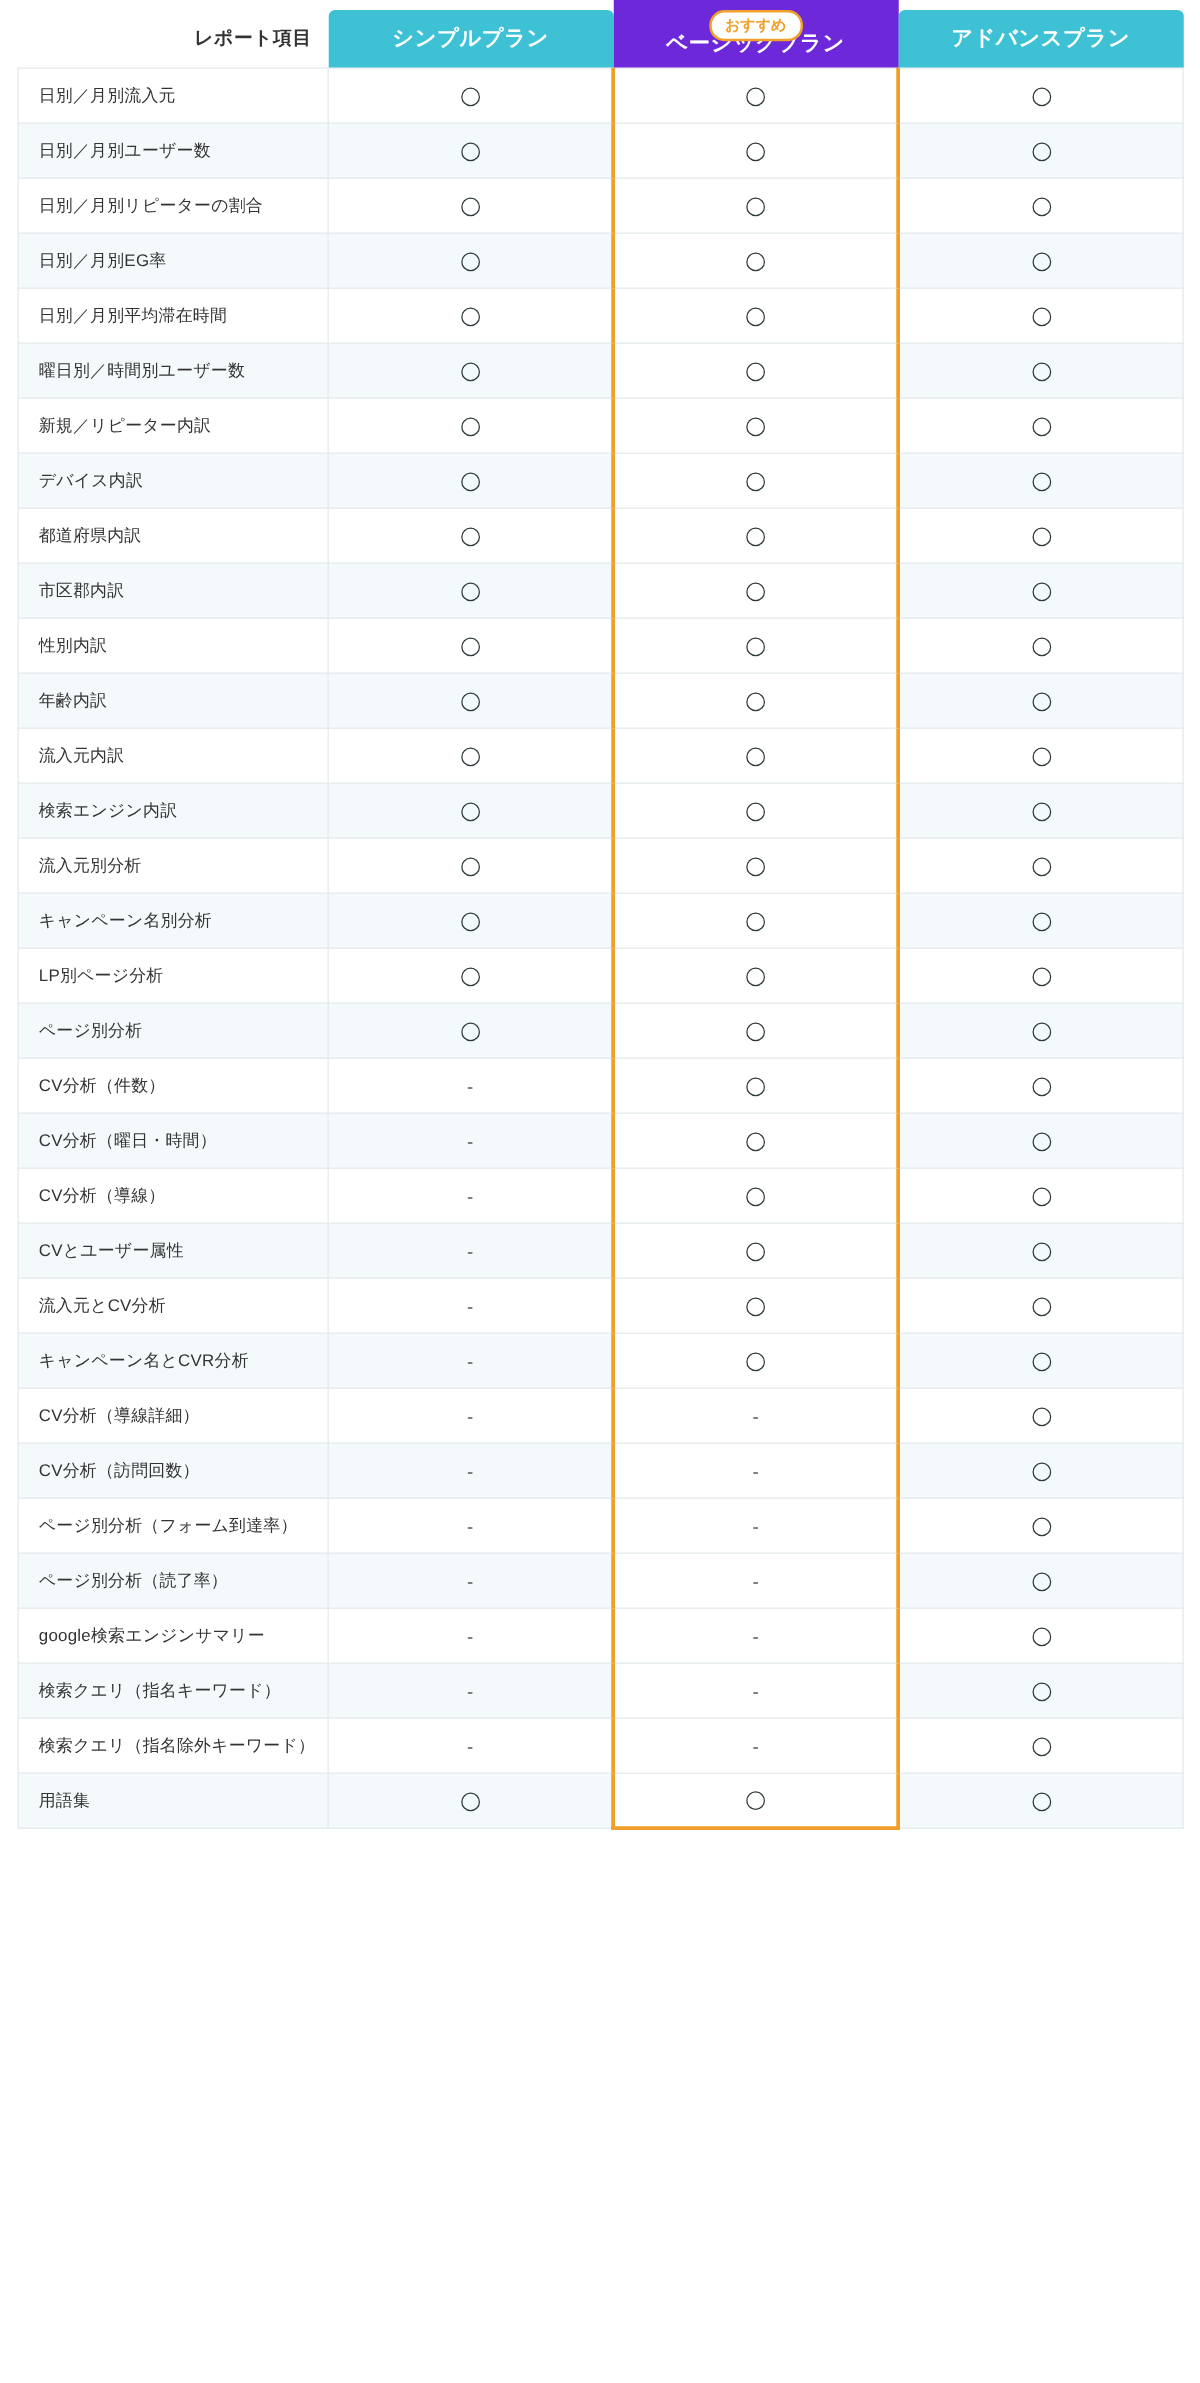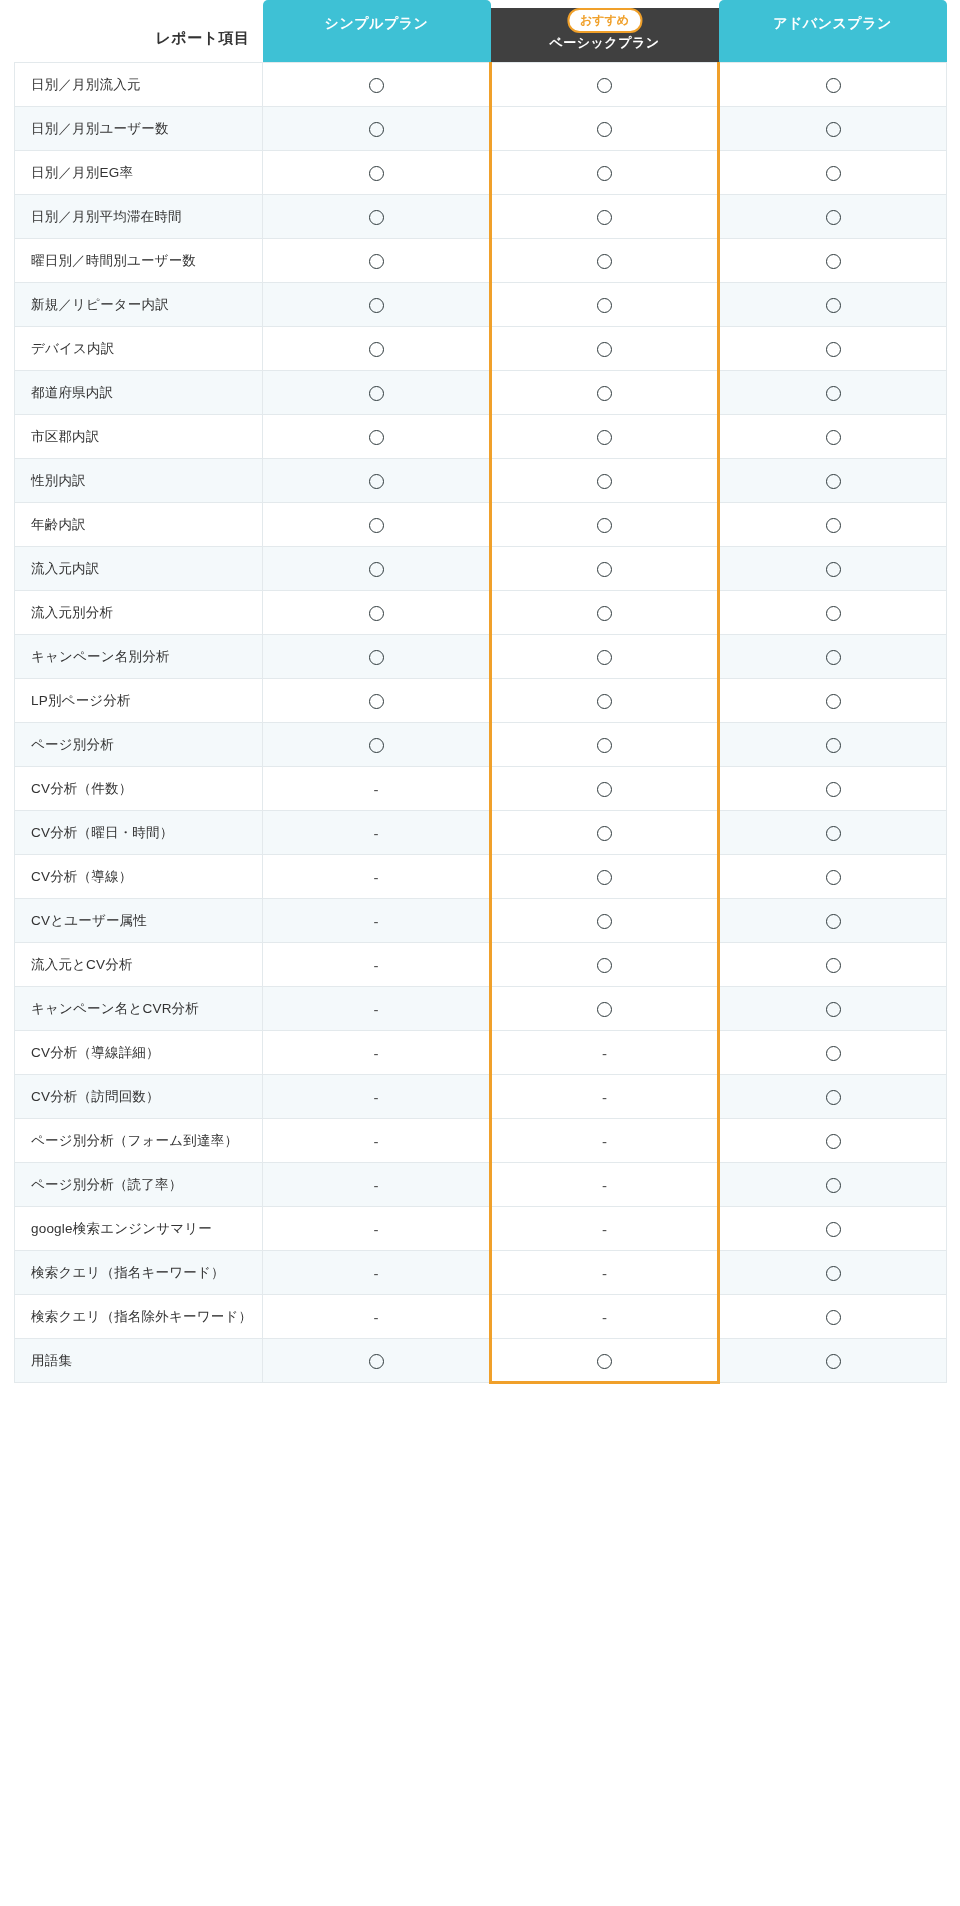--- a/index.html
+++ b/index.html
@@ -37,38 +37,38 @@
     text-align: right;
     font-size: 15px;
     color: #333333;
     font-weight: bold;
     padding: 0 13px 14px 16px;
     background: #ffffff;
     vertical-align: bottom;
     letter-spacing: 0.5px;
   }
   .head-cell {
-    height: 62px;
+    height: 46px;
     line-height: 46px;
     text-align: center;
     color: #ffffff;
     font-weight: bold;
-    font-size: 14px;
+    font-size: 17px;
     letter-spacing: 0.5px;
     border-radius: 5px 5px 0 0;
     background: #3ec1d5;
     position: relative;
     white-space: nowrap;
   }
   .head-cell.teal { background: #3ec1d5; }
   .head-cell.orange {
-    background: #404040;
+    background: #6d28d9;
     height: 54px;
     line-height: 70px;
-    font-size: 13px;
+    font-size: 17px;
     border-radius: 0;
   }
   th.rec-head {
     position: relative;
     margin-top: 42px;
   }
   .badge {
     position: absolute;
     top: 8px;
     left: 50%;
@@ -168,20 +168,26 @@
           <td class="mark rec"><span class="circle"></span></td>
           <td class="mark"><span class="circle"></span></td>
         </tr>
         <tr>
           <td class="item">日別／月別ユーザー数</td>
           <td class="mark"><span class="circle"></span></td>
           <td class="mark rec"><span class="circle"></span></td>
           <td class="mark"><span class="circle"></span></td>
         </tr>
         <tr>
+          <td class="item">日別／月別リピーターの割合</td>
+          <td class="mark"><span class="circle"></span></td>
+          <td class="mark rec"><span class="circle"></span></td>
+          <td class="mark"><span class="circle"></span></td>
+        </tr>
+        <tr>
           <td class="item">日別／月別EG率</td>
           <td class="mark"><span class="circle"></span></td>
           <td class="mark rec"><span class="circle"></span></td>
           <td class="mark"><span class="circle"></span></td>
         </tr>
         <tr>
           <td class="item">日別／月別平均滞在時間</td>
           <td class="mark"><span class="circle"></span></td>
           <td class="mark rec"><span class="circle"></span></td>
           <td class="mark"><span class="circle"></span></td>
@@ -223,20 +229,26 @@
           <td class="mark"><span class="circle"></span></td>
         </tr>
         <tr>
           <td class="item">年齢内訳</td>
           <td class="mark"><span class="circle"></span></td>
           <td class="mark rec"><span class="circle"></span></td>
           <td class="mark"><span class="circle"></span></td>
         </tr>
         <tr>
           <td class="item">流入元内訳</td>
+          <td class="mark"><span class="circle"></span></td>
+          <td class="mark rec"><span class="circle"></span></td>
+          <td class="mark"><span class="circle"></span></td>
+        </tr>
+        <tr>
+          <td class="item">検索エンジン内訳</td>
           <td class="mark"><span class="circle"></span></td>
           <td class="mark rec"><span class="circle"></span></td>
           <td class="mark"><span class="circle"></span></td>
         </tr>
         <tr>
           <td class="item">流入元別分析</td>
           <td class="mark"><span class="circle"></span></td>
           <td class="mark rec"><span class="circle"></span></td>
           <td class="mark"><span class="circle"></span></td>
         </tr>

